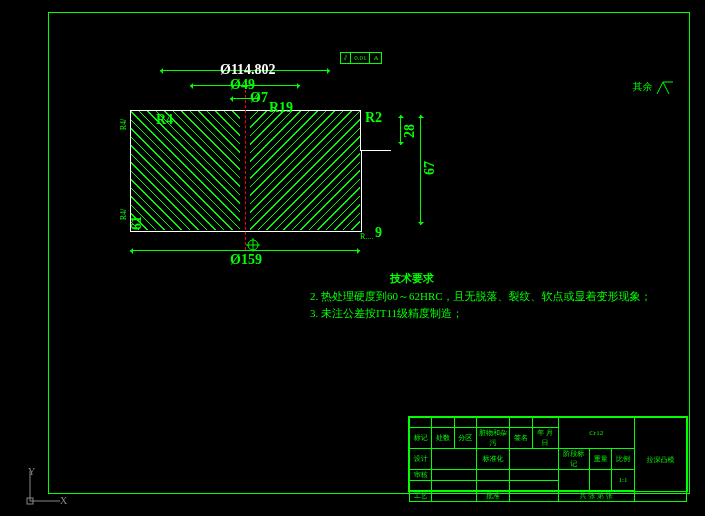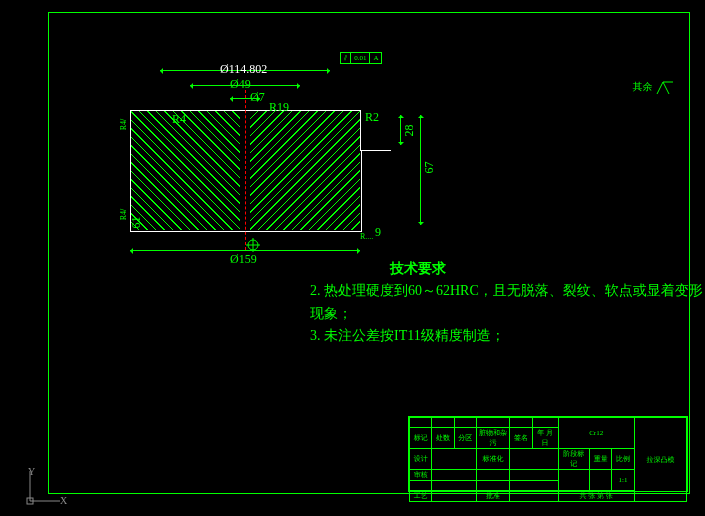--- a/index.html
+++ b/index.html
@@ -82,22 +82,23 @@
   }
   .centerline {
     position: absolute;
     left: 145px; top: 30px;
     width: 0; height: 160px;
     border-left: 1px dashed #ff0000;
   }
   .dim {
     position: absolute;
     color: #00ff00;
-    font-size: 12px;
+    font-size: 14px;
     white-space: nowrap;
+    font-weight: bold;
   }
   .dim.white { color: #fff; }
   .dim-line-h {
     position: absolute;
     height: 0;
     border-top: 1px solid #00ff00;
   }
   .dim-line-h::before, .dim-line-h::after {
     content: '';
     position: absolute;
@@ -153,23 +154,23 @@
     position: absolute;
     top: 80px; right: 30px;
     color: #00ff00;
     font-size: 10px;
   }
   .rough-default svg { stroke: #00ff00; fill: none; }
 
   
   .tech-req {
     position: absolute;
-    left: 310px; top: 258px;
-    color: #00ff00;
-    font-size: 14px;
+    left: 310px; top: 270px;
+    color: #00ff00;
+    font-size: 11px;
     line-height: 1.6;
   }
   .tech-req .title {
     font-weight: bold;
     margin-left: 80px;
   }
 
   
   .titleblock {
     position: absolute;
@@ -217,21 +218,21 @@
 
     <div class="dim-line-h" style="left:60px; top:10px; width:170px;"></div>
     <div class="dim white" style="left:120px; top:2px;">Ø114.802</div>
 
     <div class="dim-line-h" style="left:90px; top:25px; width:110px;"></div>
     <div class="dim" style="left:130px; top:17px;">Ø49</div>
 
     <div class="dim-line-h" style="left:130px; top:38px; width:30px;"></div>
     <div class="dim" style="left:138px; top:30px;padding-left:12px;">Ø7</div>
 
-    <div class="dim" style="left:72px; top:52px;">R4</div>
+    <div class="dim" style="left:56px; top:52px;">R4</div>
     <div class="dim" style="left:169px; top:40px;">R19</div>
     <div class="dim" style="left:265px; top:50px;">R2</div>
 
     <div class="dim-line-h" style="left:30px; top:190px; width:230px;"></div>
     <div class="dim" style="left:130px; top:192px;">Ø159</div>
 
     <div class="dim-line-v" style="left:300px; top:55px; height:30px;"></div>
     <div class="dim" style="left:303px; top:63px; transform:rotate(-90deg);">28</div>
 
     <div class="dim-line-v" style="left:320px; top:55px; height:110px;"></div>

